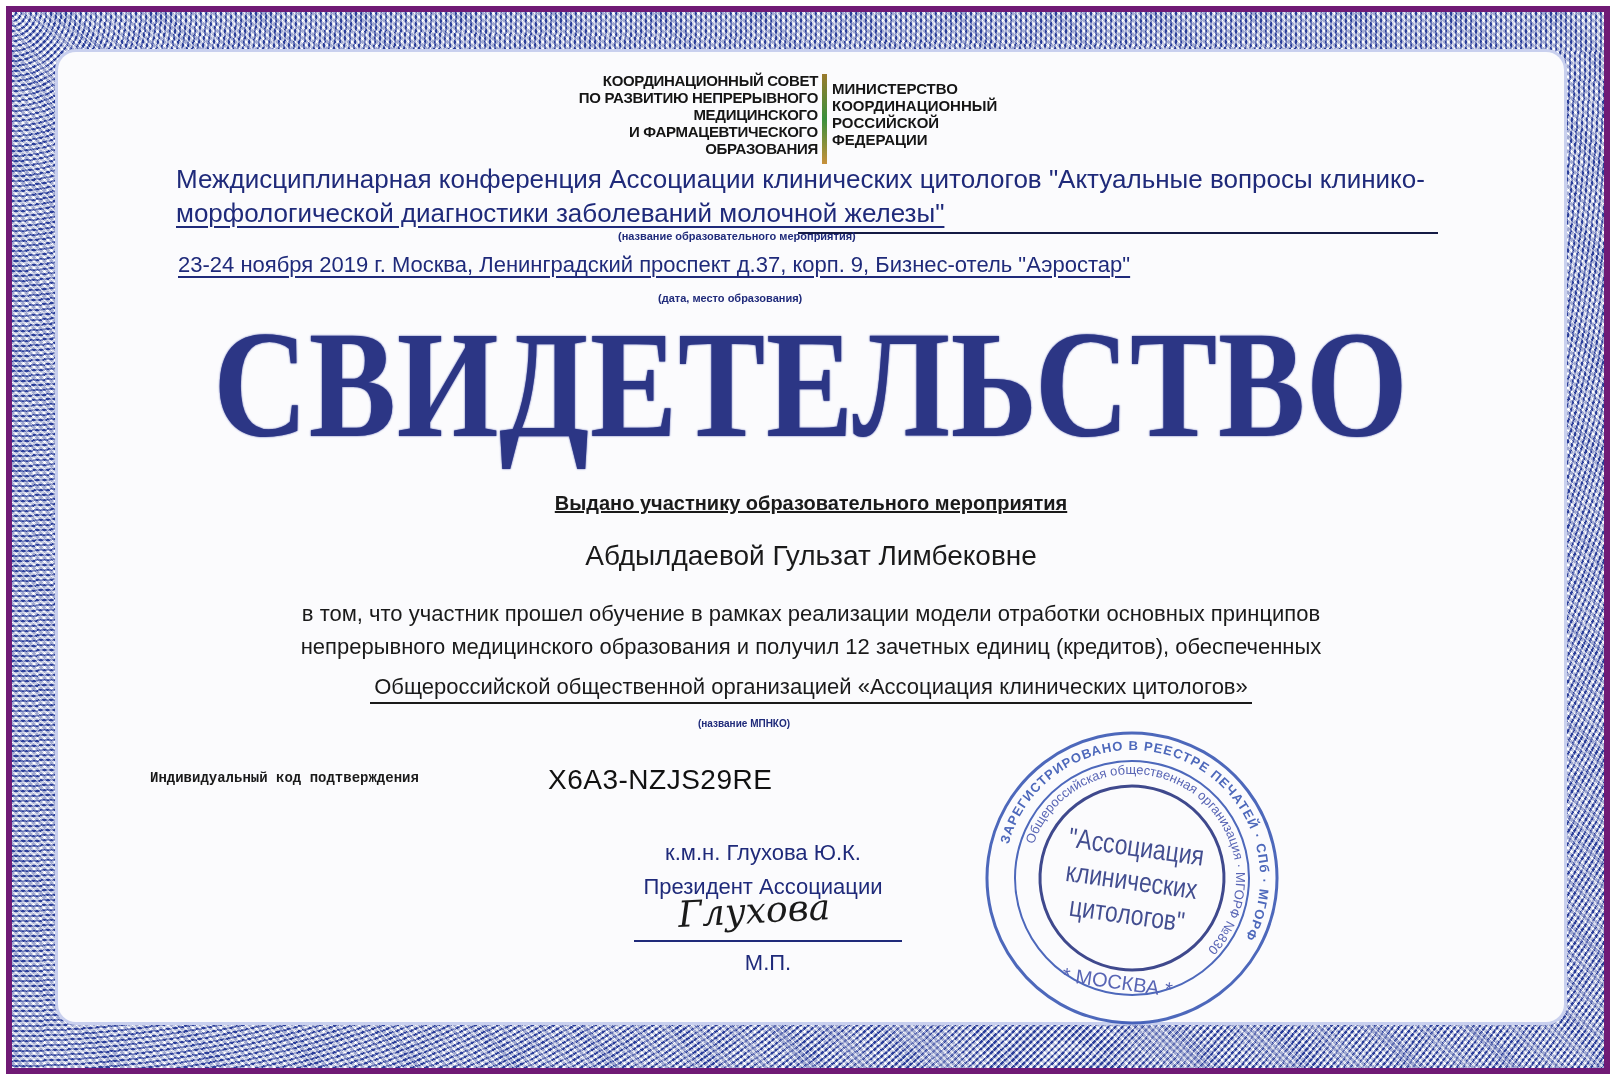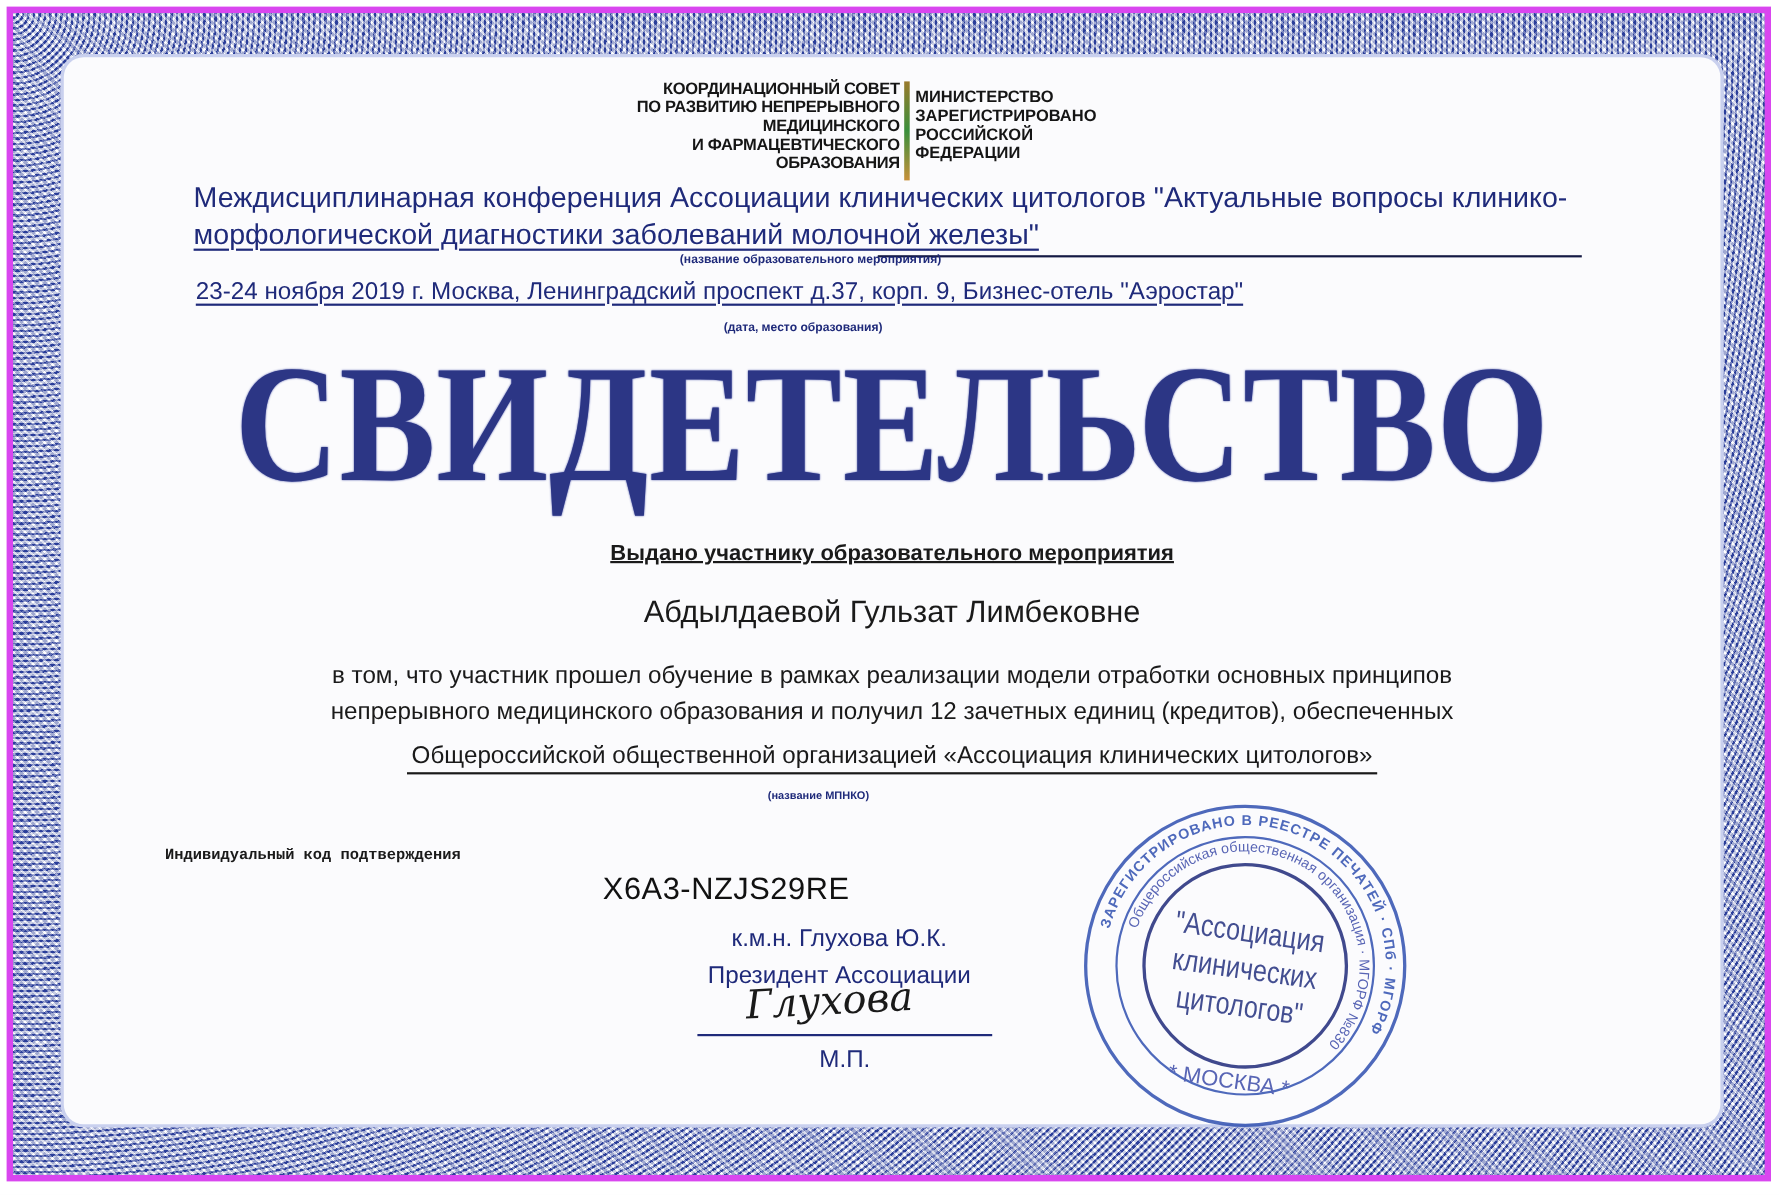--- a/index.html
+++ b/index.html
@@ -3,21 +3,21 @@
 <meta charset="utf-8">
 <style>
   html, body { margin: 0; padding: 0; }
   body {
     width: 1624px; height: 1086px; position: relative; overflow: hidden;
     background: #ffffff;
     font-family: "Liberation Sans", sans-serif;
   }
   .sheet {
     position: absolute; left: 6px; top: 6px; width: 1604px; height: 1068px;
-    background: #d946ef;
+    background: #701a75;
   }
   .guilloche {
     position: absolute; left: 6px; top: 6px; right: 6px; bottom: 6px;
     background:
       repeating-radial-gradient(circle at 0 0, #ffffff 0 3px, #2c3f9c 3px 5px),
       #2c3f9c;
   }
   .guilloche::after {
     content: ""; position: absolute; inset: 0;
     background: repeating-linear-gradient(45deg, rgba(255,255,255,0.35) 0 2px, rgba(40,60,150,0.25) 2px 5px),
@@ -77,21 +77,21 @@
   .org-line {
     left: 0; top: 622px; width: 1506px; text-align: center;
     font-size: 22px; color: #1a1a1a;
   }
   .org-line span { border-bottom: 2px solid #1a1a1a; padding: 0 4px 3px; }
   .code-label {
     left: 92px; top: 718px; font-family: "Liberation Mono", monospace;
     font-size: 14px; font-weight: bold; color: #1a1a1a;
   }
   .code-value {
-    left: 490px; top: 712px; font-size: 28px; color: #111; letter-spacing: 0.5px; margin-top: 28px;
+    left: 490px; top: 712px; font-size: 28px; color: #111; letter-spacing: 0.5px;
   }
   .sign-block {
     left: 540px; top: 784px; width: 330px; text-align: center;
     font-size: 22px; line-height: 34px; color: #1f2a7a;
   }
   .sign-line { left: 576px; top: 888px; width: 268px; height: 2px; background: #1f2a7a; }
   .mp { left: 660px; top: 898px; width: 100px; text-align: center; font-size: 22px; color: #1f2a7a; }
   .signature {
     left: 620px; top: 838px; font-family: "DejaVu Serif", serif; font-style: italic;
     font-size: 36px; color: #1a1a1a; transform: rotate(-3deg);
@@ -108,21 +108,21 @@
     <div class="abs header-left">
       <div>КООРДИНАЦИОННЫЙ СОВЕТ</div>
       <div>ПО РАЗВИТИЮ НЕПРЕРЫВНОГО</div>
       <div>МЕДИЦИНСКОГО</div>
       <div>И ФАРМАЦЕВТИЧЕСКОГО</div>
       <div>ОБРАЗОВАНИЯ</div>
     </div>
     <div class="abs header-bar"></div>
     <div class="abs header-right">
       <div>МИНИСТЕРСТВО</div>
-      <div>ЗАРЕГИСТРИРОВАНО</div>
+      <div>КООРДИНАЦИОННЫЙ</div>
       <div>РОССИЙСКОЙ</div>
       <div>ФЕДЕРАЦИИ</div>
     </div>
 
     <div class="abs event-title">
       <div>Междисциплинарная конференция Ассоциации клинических цитологов "Актуальные вопросы клинико-</div>
       <div class="ul">морфологической диагностики заболеваний молочной железы"</div>
     </div>
     <div class="abs line" style="left:740px; top:180px; width:640px;"></div>
     <div class="abs caption" style="left:560px; top:178px; width:260px;">(название образовательного мероприятия)</div>

